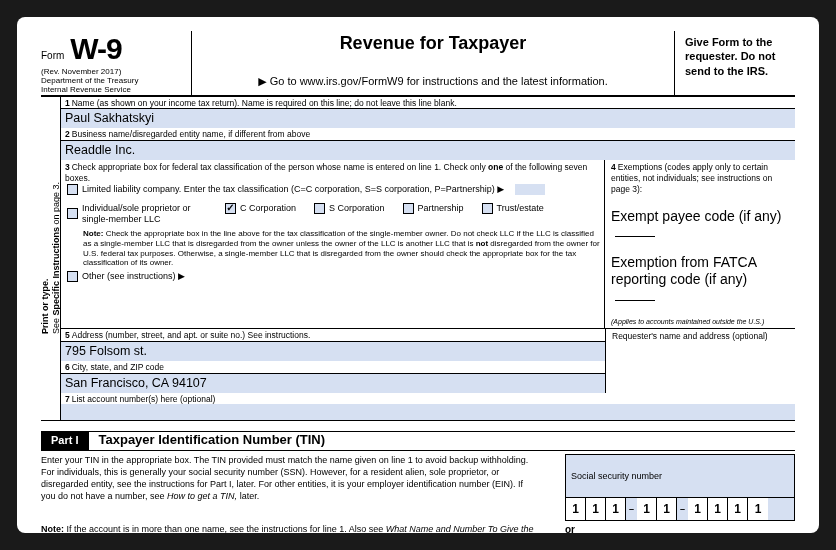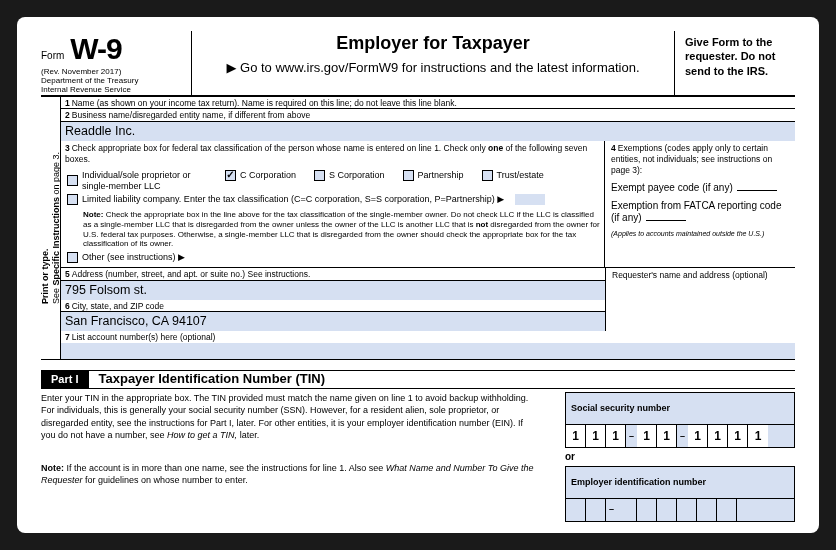--- a/index.html
+++ b/index.html
@@ -6,21 +6,21 @@
 body{background:#1a1a1a;display:flex;align-items:center;justify-content:center;min-height:100vh;font-family:Helvetica,Arial,sans-serif}
 .page{width:802px;height:516px;background:#fff;border-radius:8px;padding:14px 24px;color:#000;font-size:9px;line-height:1.2;position:relative;overflow:hidden}
 .hdr{display:flex;border-bottom:2px solid #000}
 .hdr-l{width:150px;padding-right:8px}
 .form-row{display:flex;align-items:baseline;gap:6px}
 .form-lbl{font-size:10px}
 .w9{font-size:30px;font-weight:700;letter-spacing:-1px}
 .sub{font-size:8px;line-height:1.15}
 .hdr-c{flex:1;text-align:center;border-left:1.5px solid #000;border-right:1.5px solid #000;padding:2px 10px 6px}
 .title{font-size:18px;font-weight:700;line-height:1.2}
-.goto{font-size:13px;margin-top:5px}
+.goto{font-size:11px;margin-top:20px}
 .hdr-r{width:120px;padding:4px 0 4px 10px;font-size:11px;font-weight:700;line-height:1.3}
 .main{display:flex;border-bottom:1.5px solid #000}
 .side{width:20px;border-right:1px solid #000;position:relative}
 .side-txt{position:absolute;left:50%;top:50%;transform:translate(-50%,-50%) rotate(-90deg);white-space:nowrap;font-size:9px}
 .side-txt b{font-weight:700}
 .fields{flex:1}
 .line{border-bottom:1px solid #000;padding:1px 4px 0}
 .num{font-weight:700;font-size:8.5px;margin-right:2px}
 .lbl{font-size:8.5px}
 .val{background:#d6e0f2;font-size:12.5px;padding:2px 4px;margin-top:0;font-weight:400}
@@ -29,30 +29,30 @@
 .box4{width:190px;padding:2px 6px}
 .cbrow{display:flex;gap:18px;align-items:flex-start;padding:5px 2px 3px;font-size:9px}
 .cb{display:inline-flex;align-items:center;gap:4px}
 .cbx{width:11px;height:11px;border:1px solid #000;background:#d6e0f2;display:inline-flex;align-items:center;justify-content:center;font-size:10px;flex-shrink:0}
 .cbx.chk::after{content:"✓";font-weight:700}
 .llc-in{background:#d6e0f2;width:30px;height:11px;display:inline-block;vertical-align:middle}
 .note{font-size:8px;line-height:1.2;padding:2px 0 3px 18px}
 .addr-wrap{display:flex}
 .addr-l{flex:1}
 .addr-r{width:190px;border-left:1px solid #000;padding:2px 6px;font-size:8.5px}
-.exrow{font-size:10px;margin:6px 0}
+.exrow{font-size:14px;margin:13px 0}
 .exline{border-bottom:1px solid #000;display:inline-block;width:40px;margin-left:4px}
 .tiny{font-size:7px;font-style:italic}
 .part-hdr{border-top:1.5px solid #000;border-bottom:1px solid #000;display:flex;align-items:flex-start;margin-top:10px}
 .part-tag{background:#000;color:#fff;font-weight:700;padding:2px 10px;font-size:11px}
 .part-ttl{font-weight:700;font-size:13px;padding-left:10px}
 .tin-wrap{display:flex;gap:26px;padding-top:3px}
 .tin-txt{flex:1;font-size:9px;line-height:1.35}
 .tin-box{width:230px}
-.tin-hdr{background:#d6e0f2;border:1px solid #000;border-bottom:none;padding:10px 5px;font-size:9px;font-weight:700}
+.tin-hdr{background:#d6e0f2;border:1px solid #000;border-bottom:none;padding:16px 5px;font-size:9px;font-weight:400}
 .ssn{display:flex;align-items:center;border:1px solid #000;background:#d6e0f2}
 .digit{width:20px;height:22px;border-right:1px solid #000;display:flex;align-items:center;justify-content:center;font-size:12px;font-weight:700;background:#fff}
 .digit:last-child{border-right:none}
 .dash{padding:0 3px;font-weight:700}
 .or{font-weight:700;padding:3px 0;font-size:10px}
 .ein .digit{background:#d6e0f2}
 </style>
 </head>
 <body>
 
@@ -62,44 +62,48 @@
  <div class="hdr-l">
   <div class="form-row">
    <span class="form-lbl">Form</span>
    <span class="w9">W-9</span>
   </div>
   <div class="sub">(Rev. November 2017)</div>
   <div class="sub">Department of the Treasury</div>
   <div class="sub">Internal Revenue Service</div>
  </div>
  <div class="hdr-c">
-  <div class="title">Employer for Taxpayer</div>
+  <div class="title">Revenue for Taxpayer</div>
   <div class="goto">▶ Go to www.irs.gov/FormW9 for instructions and the latest information.</div>
  </div>
  <div class="hdr-r">Give Form to the requester. Do not send to the IRS.</div>
 </div>
 
 <div class="main">
  <div class="side">
   <div class="side-txt"><b>Print or type.</b><br>See <b>Specific Instructions</b> on page 3.</div>
  </div>
  <div class="fields">
 
   <div class="line">
    <span class="num">1</span><span class="lbl">Name (as shown on your income tax return). Name is required on this line; do not leave this line blank.</span>
   </div>
+  <div class="val">Paul Sakhatskyi</div>
 
   <div class="line">
    <span class="num">2</span><span class="lbl">Business name/disregarded entity name, if different from above</span>
   </div>
   <div class="val">Readdle Inc.</div>
 
   <div class="box3-wrap">
    <div class="box3">
     <div><span class="num">3</span><span class="lbl">Check appropriate box for federal tax classification of the person whose name is entered on line 1. Check only <b>one</b> of the following seven boxes.</span></div>
+    <div class="cbrow" style="padding-top:0">
+     <span class="cb"><span class="cbx"></span><span>Limited liability company. Enter the tax classification (C=C corporation, S=S corporation, P=Partnership) ▶</span>&nbsp;<span class="llc-in"></span></span>
+    </div>
     <div class="cbrow">
      <span class="cb" style="width:140px">
                 <span class="cbx"></span>
                 <span>Individual/sole proprietor or single-member LLC</span>
               </span>
      <span class="cb">
                 <span class="cbx chk"></span>
                 <span>C Corporation</span>
               </span>
      <span class="cb">
@@ -107,23 +111,20 @@
                 <span>S Corporation</span>
               </span>
      <span class="cb">
                 <span class="cbx"></span>
                 <span>Partnership</span>
               </span>
      <span class="cb">
                 <span class="cbx"></span>
                 <span>Trust/estate</span>
               </span>
-    </div>
-    <div class="cbrow" style="padding-top:0">
-     <span class="cb"><span class="cbx"></span><span>Limited liability company. Enter the tax classification (C=C corporation, S=S corporation, P=Partnership) ▶</span>&nbsp;<span class="llc-in"></span></span>
     </div>
     <div class="note"><b>Note:</b> Check the appropriate box in the line above for the tax classification of the single-member owner.  Do not check LLC if the LLC is classified as a single-member LLC that is disregarded from the owner unless the owner of the LLC is another LLC that is <b>not</b> disregarded from the owner for U.S. federal tax purposes. Otherwise, a single-member LLC that is disregarded from the owner should check the appropriate box for the tax classification of its owner.</div>
     <div class="cbrow" style="padding-top:0;padding-bottom:2px">
      <span class="cb">
                 <span class="cbx"></span>
                 <span>Other (see instructions) ▶</span>
               </span>
     </div>
    </div>
    <div class="box4">

